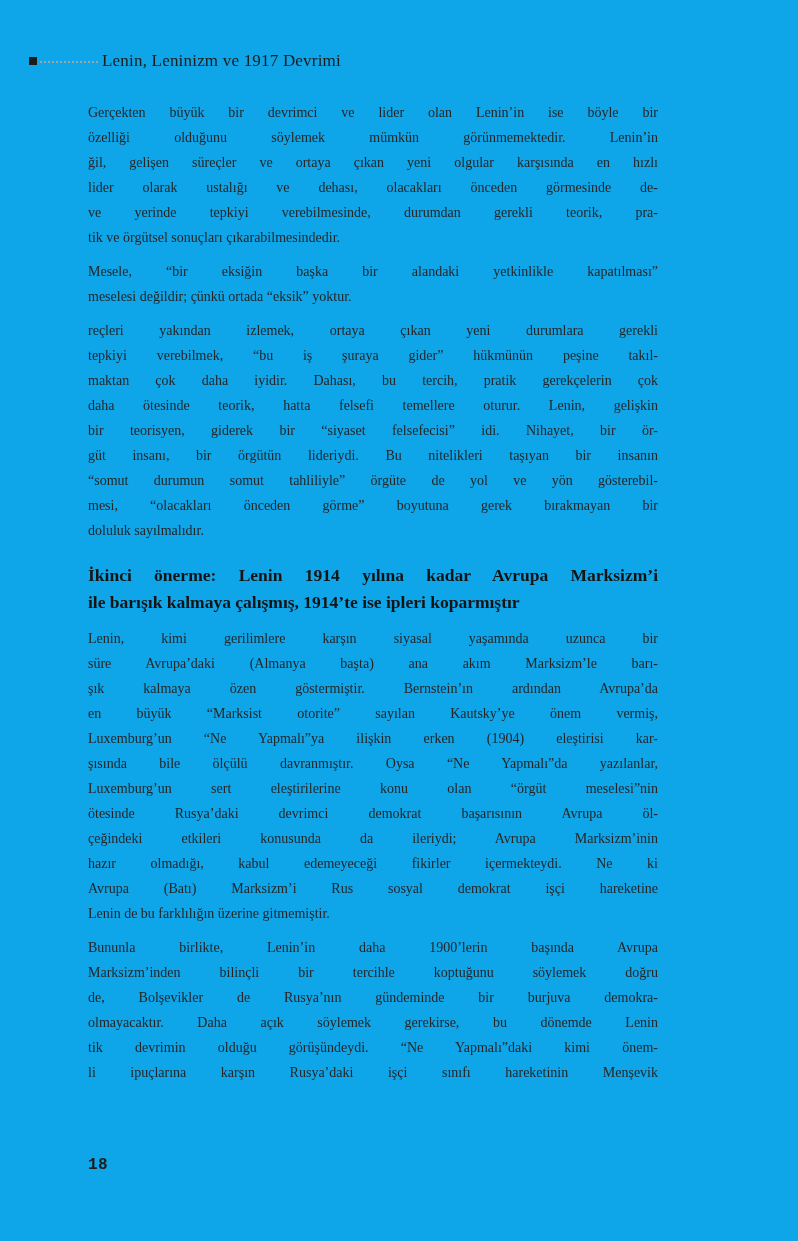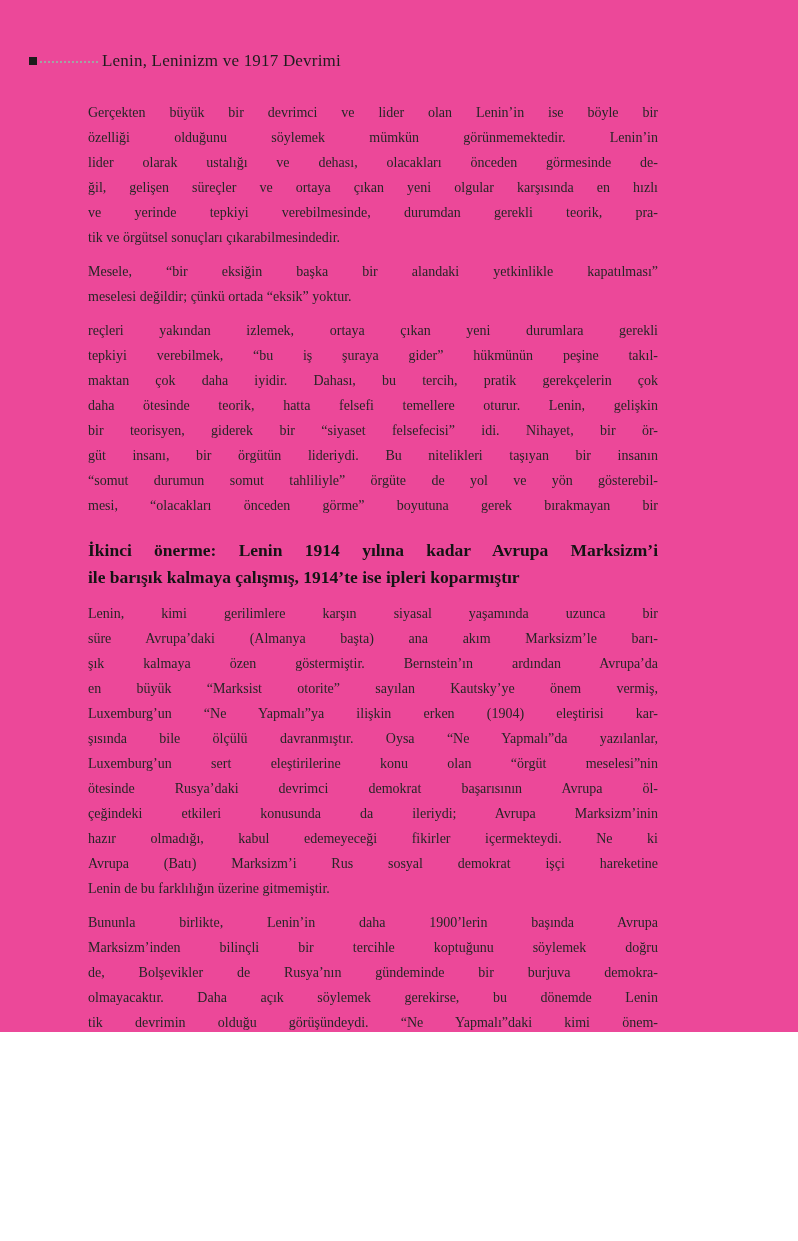--- a/index.html
+++ b/index.html
@@ -1,20 +1,20 @@
 <!DOCTYPE html>
 <html lang="tr"><head>
 <meta charset="utf-8">
 <style>
   html, body { margin: 0; padding: 0; background: #ffffff; }
   .page {
     position: relative;
     width: 798px;
-    height: 1032px;
-    background: #ec4899;
+    height: 1241px;
+    background: #0ea5e9;
     overflow: hidden;
     font-family: "Liberation Serif", "DejaVu Serif", serif;
     color: #262626;
   }
   .hdr {
     display: flex;
     align-items: center;
     padding: 52px 0 0 29px;
     height: 18px;
   }
@@ -74,38 +74,39 @@
   <header class="hdr">
     <span class="hdr-square"></span>
     <span class="hdr-dots"></span>
     <span class="hdr-title">Lenin, Leninizm ve 1917 Devrimi</span>
   </header>
 
   <main class="content">
       <div class="para">
         <div class="line">Gerçekten büyük bir devrimci ve lider olan Lenin’in ise böyle bir</div>
         <div class="line">özelliği olduğunu söylemek mümkün görünmemektedir. Lenin’in</div>
+        <div class="line">ğil, gelişen süreçler ve ortaya çıkan yeni olgular karşısında en hızlı</div>
         <div class="line">lider olarak ustalığı ve dehası, olacakları önceden görmesinde de-</div>
-        <div class="line">ğil, gelişen süreçler ve ortaya çıkan yeni olgular karşısında en hızlı</div>
         <div class="line">ve yerinde tepkiyi verebilmesinde, durumdan gerekli teorik, pra-</div>
         <div class="line final">tik ve örgütsel sonuçları çıkarabilmesindedir.</div>
       </div>
       <div class="para">
         <div class="line">Mesele, “bir eksiğin başka bir alandaki yetkinlikle kapatılması”</div>
         <div class="line final">meselesi değildir; çünkü ortada “eksik” yoktur.</div>
       </div>
       <div class="para">
         <div class="line">reçleri yakından izlemek, ortaya çıkan yeni durumlara gerekli</div>
         <div class="line">tepkiyi verebilmek, “bu iş şuraya gider” hükmünün peşine takıl-</div>
         <div class="line">maktan çok daha iyidir. Dahası, bu tercih, pratik gerekçelerin çok</div>
         <div class="line">daha ötesinde teorik, hatta felsefi temellere oturur. Lenin, gelişkin</div>
         <div class="line">bir teorisyen, giderek bir “siyaset felsefecisi” idi. Nihayet, bir ör-</div>
         <div class="line">güt insanı, bir örgütün lideriydi. Bu nitelikleri taşıyan bir insanın</div>
         <div class="line">“somut durumun somut tahliliyle” örgüte de yol ve yön gösterebil-</div>
         <div class="line">mesi, “olacakları önceden görme” boyutuna gerek bırakmayan bir</div>
+        <div class="line final">doluluk sayılmalıdır.</div>
       </div>
       <div class="para heading">
         <div class="line">İkinci önerme: Lenin 1914 yılına kadar Avrupa Marksizm’i</div>
         <div class="line final">ile barışık kalmaya çalışmış, 1914’te ise ipleri koparmıştır</div>
       </div>
       <div class="para">
         <div class="line">Lenin, kimi gerilimlere karşın siyasal yaşamında uzunca bir</div>
         <div class="line">süre Avrupa’daki (Almanya başta) ana akım Marksizm’le barı-</div>
         <div class="line">şık kalmaya özen göstermiştir. Bernstein’ın ardından Avrupa’da</div>
         <div class="line">en büyük “Marksist otorite” sayılan Kautsky’ye önem vermiş,</div>

